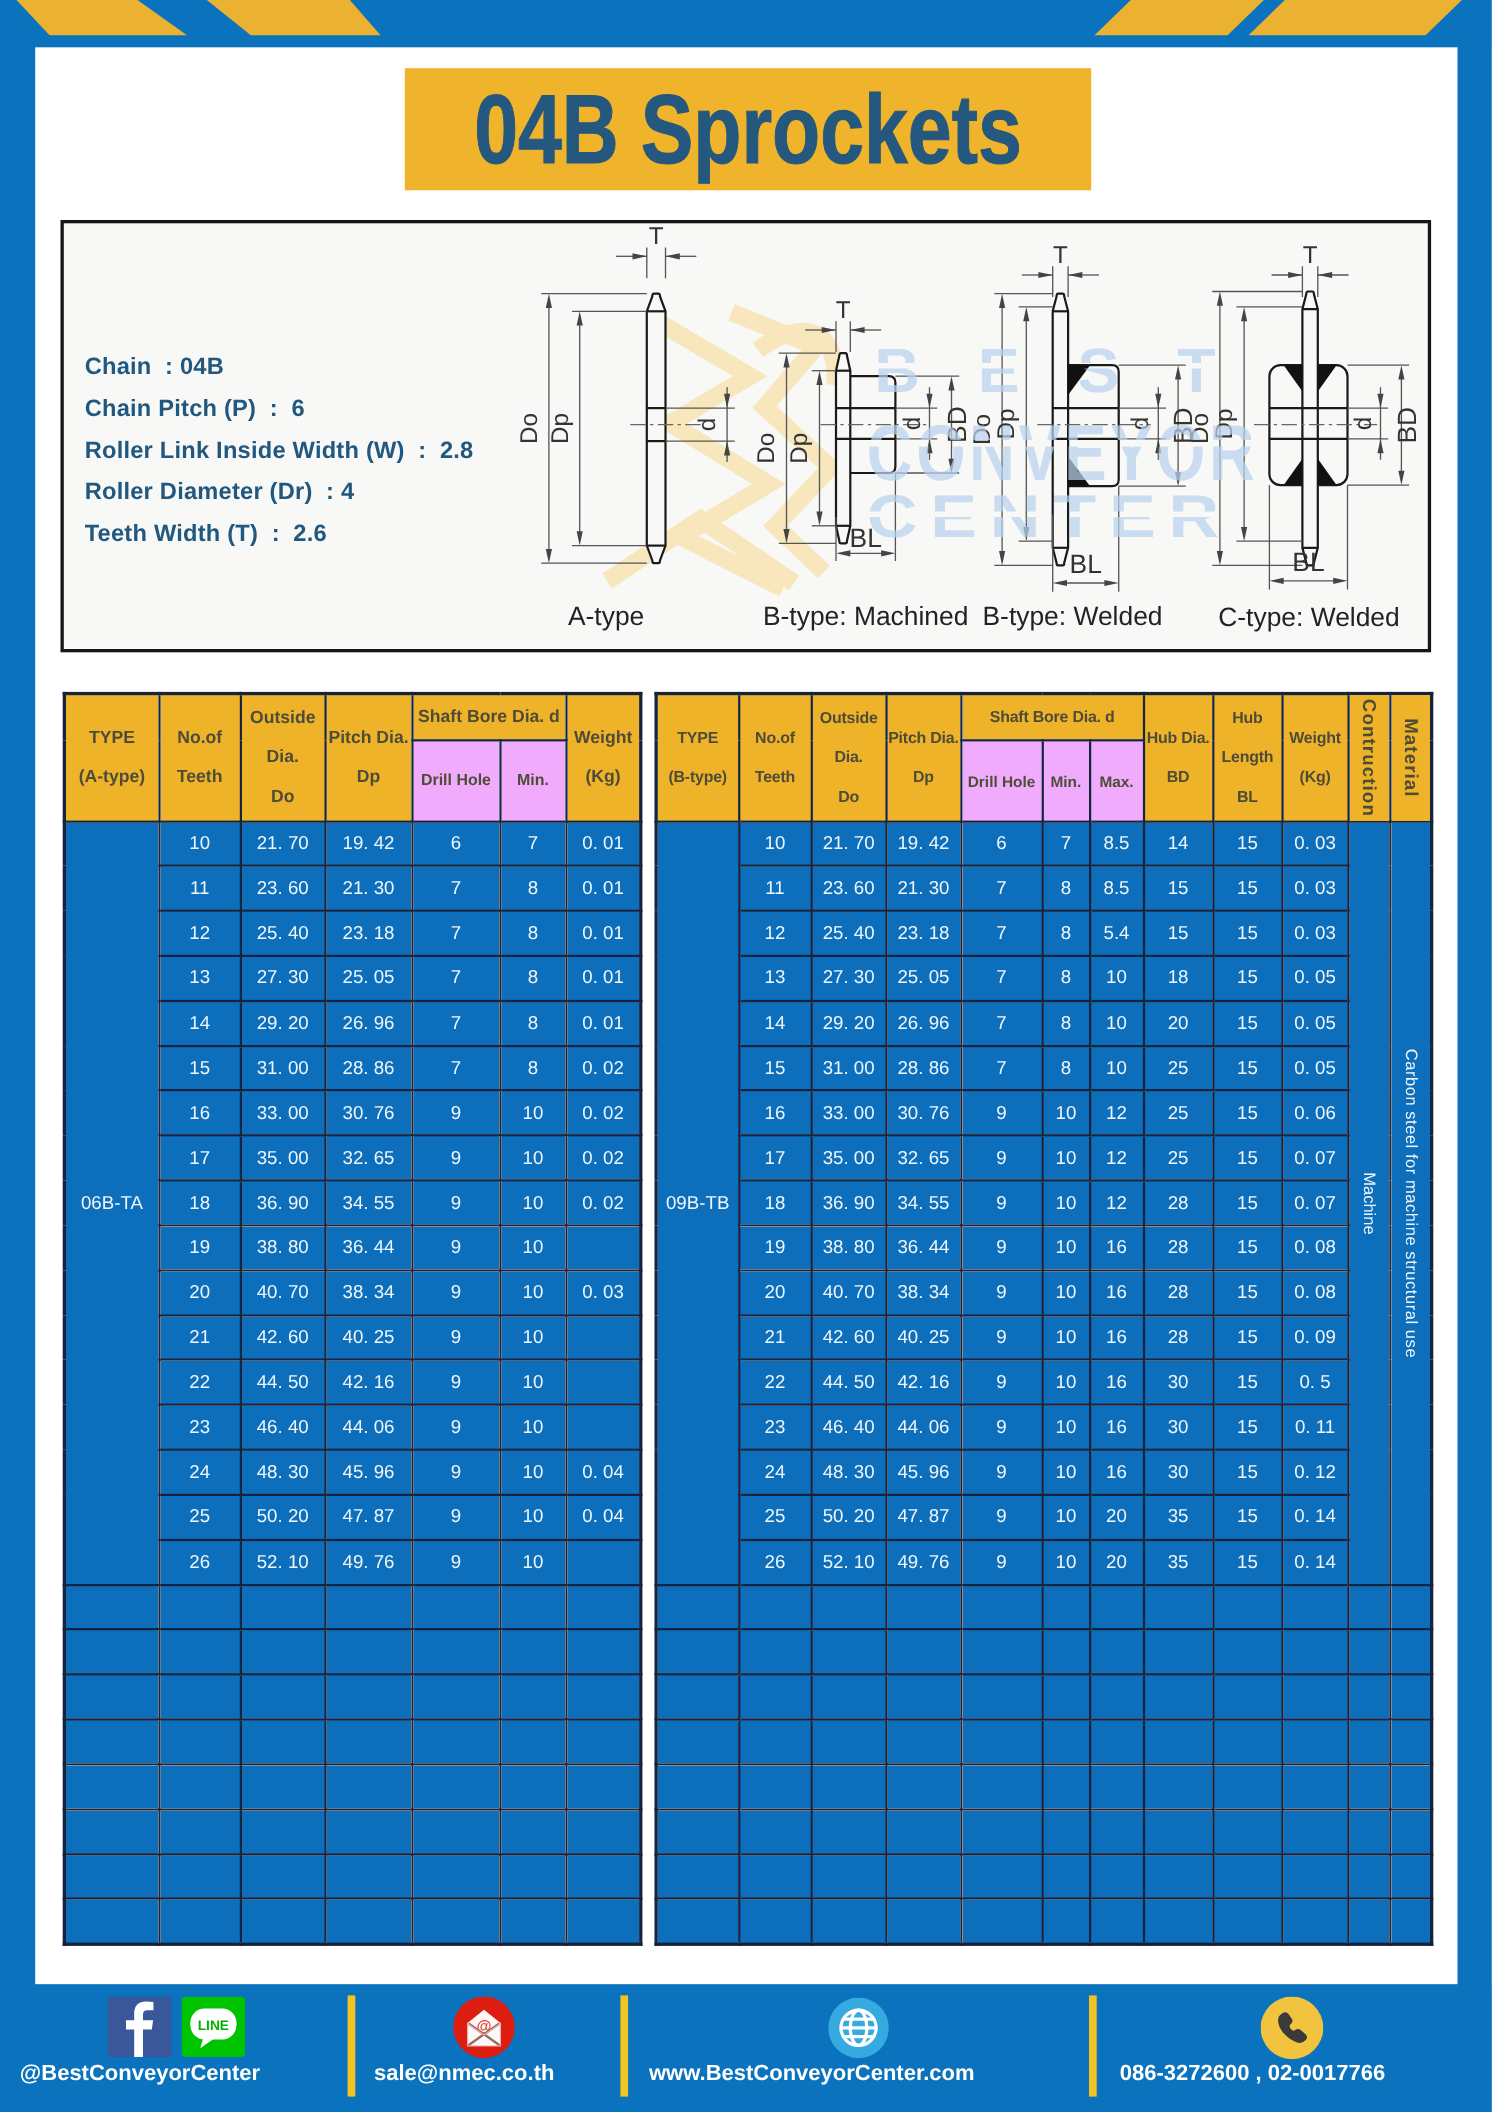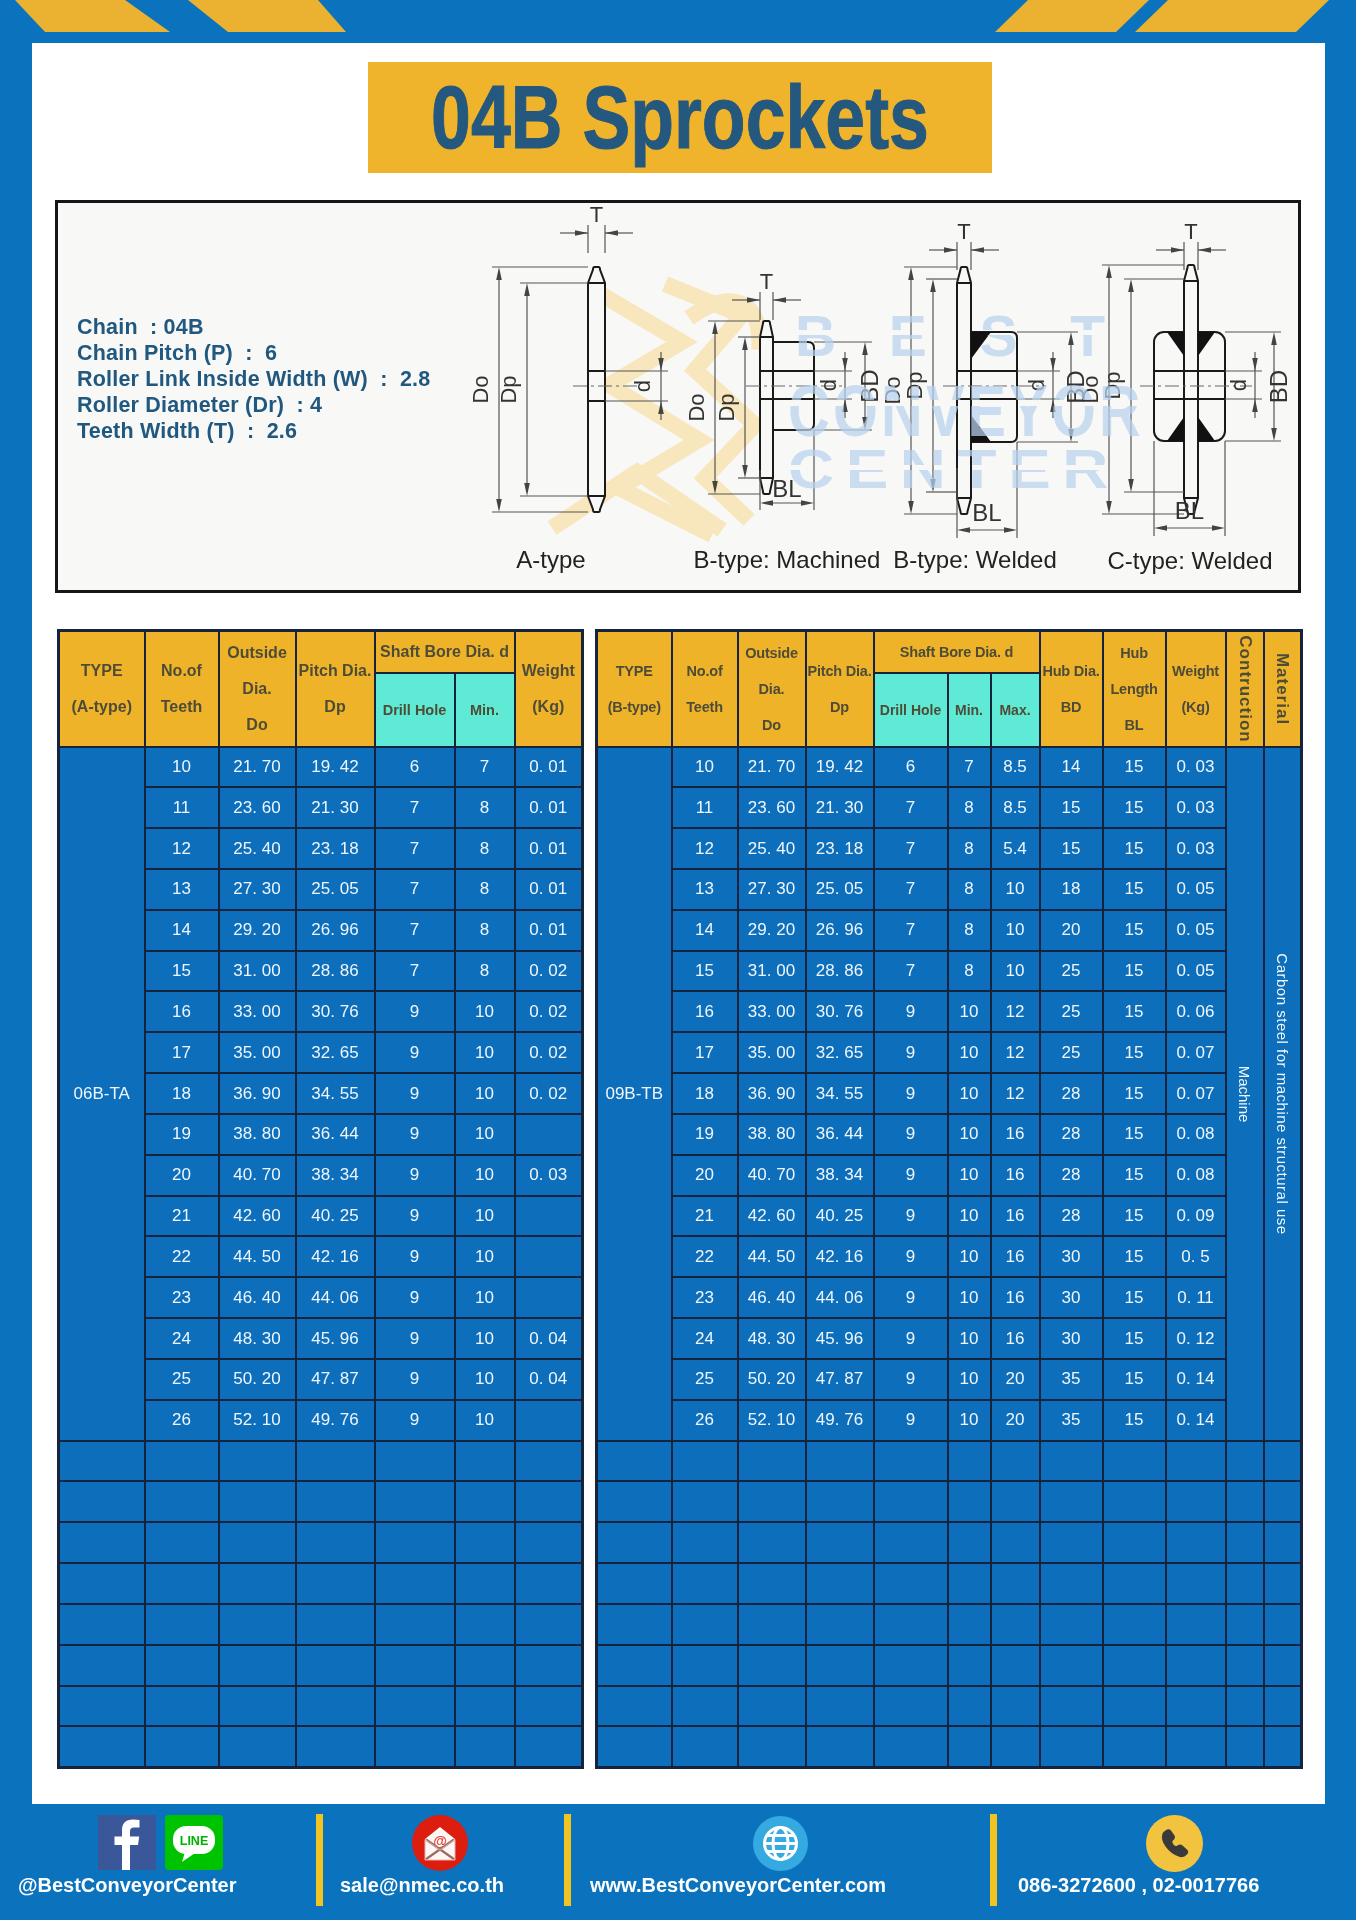--- a/index.html
+++ b/index.html
@@ -1,25 +1,25 @@
 <!DOCTYPE html>
 <html><head><meta charset="utf-8">
 <style>
 html,body{margin:0;padding:0;}
 body{width:1356px;height:1920px;position:relative;background:#0b73bd;font-family:"Liberation Sans",sans-serif;overflow:hidden;}
 .abs{position:absolute;}
 #content{left:32px;top:43px;width:1293px;height:1761px;background:#ffffff;}
 #banner{left:368px;top:62px;width:624px;height:111px;background:#f0b42c;}
 #banner div{width:100%;text-align:center;font-size:89px;font-weight:bold;color:#24587e;line-height:111px;letter-spacing:0px;transform:scaleX(0.805);transform-origin:50% 50%;-webkit-text-stroke:1px #24587e;}
-#specs{left:77px;top:314px;color:#20587f;font-size:21.5px;font-weight:bold;line-height:26px;white-space:nowrap;letter-spacing:0.2px;}
+#specs{left:77px;top:314px;color:#20587f;font-size:21.5px;font-weight:bold;line-height:38px;white-space:nowrap;letter-spacing:0.2px;}
 #drawbox{left:55px;top:200px;width:1240px;height:387px;background:#f8f8f7;border:3px solid #161616;}
 table.dt{border-collapse:collapse;table-layout:fixed;border:3px solid #15233d;}
 table.dt td{border:2px solid #15233d;padding:0;text-align:center;vertical-align:middle;overflow:hidden;}
 table.dt td.h{background:#efb32a;color:#4e4c37;font-weight:bold;font-size:16px;line-height:36px;white-space:nowrap;}
-table.dt td.hs{background:#5eead4;color:#4e4c37;font-weight:bold;font-size:14.5px;white-space:nowrap;}
+table.dt td.hs{background:#f0abfc;color:#4e4c37;font-weight:bold;font-size:14.5px;white-space:nowrap;}
 td.rel{position:relative;}
 .vabs{position:absolute;left:50%;top:50%;transform:translate(-50%,-50%);}
 table.dt td.b{background:#0d6ebb;color:#eff7fd;font-size:17px;}
 td.vt{background:#efb32a;color:#4e4c37;}
 td.vtb{background:#1170b8;color:#fff;}
 .vtxt{writing-mode:vertical-rl;display:inline-block;font-weight:bold;font-size:17px;letter-spacing:1px;}
 .vbody{writing-mode:vertical-rl;display:inline-block;font-size:15px;}
 #t2 td.h{font-size:14.5px;letter-spacing:-0.2px;}
 #t2 td.hs{font-size:14px;}
 #footer{left:0;top:1804px;width:1356px;height:116px;background:#0b73bd;color:#fff;}

